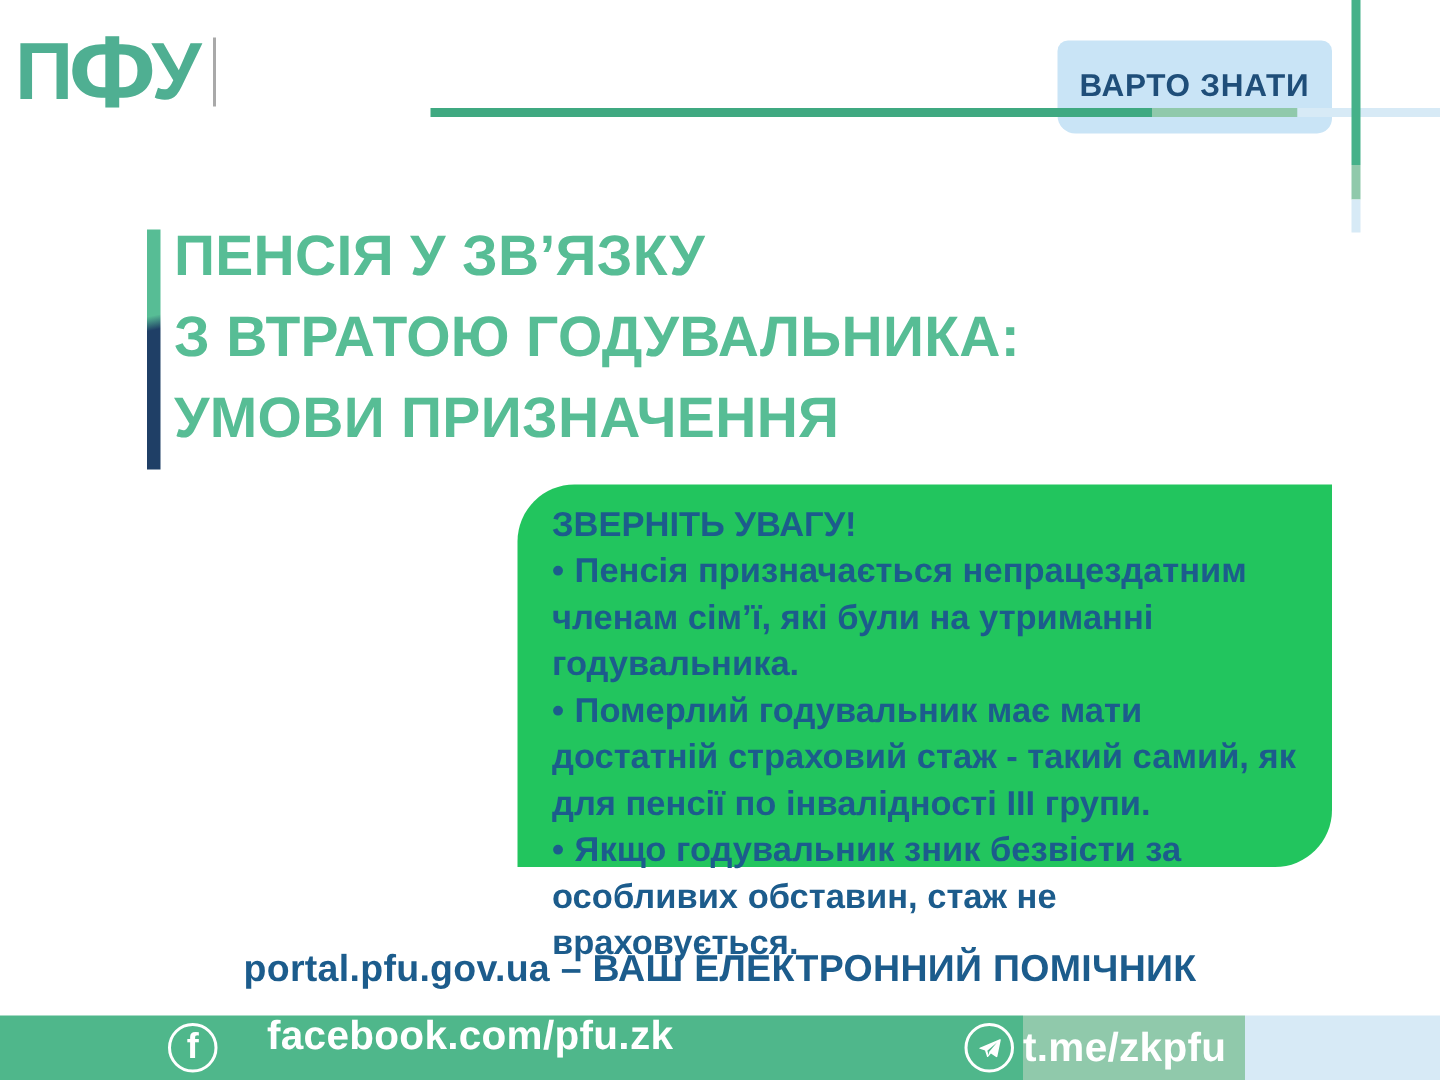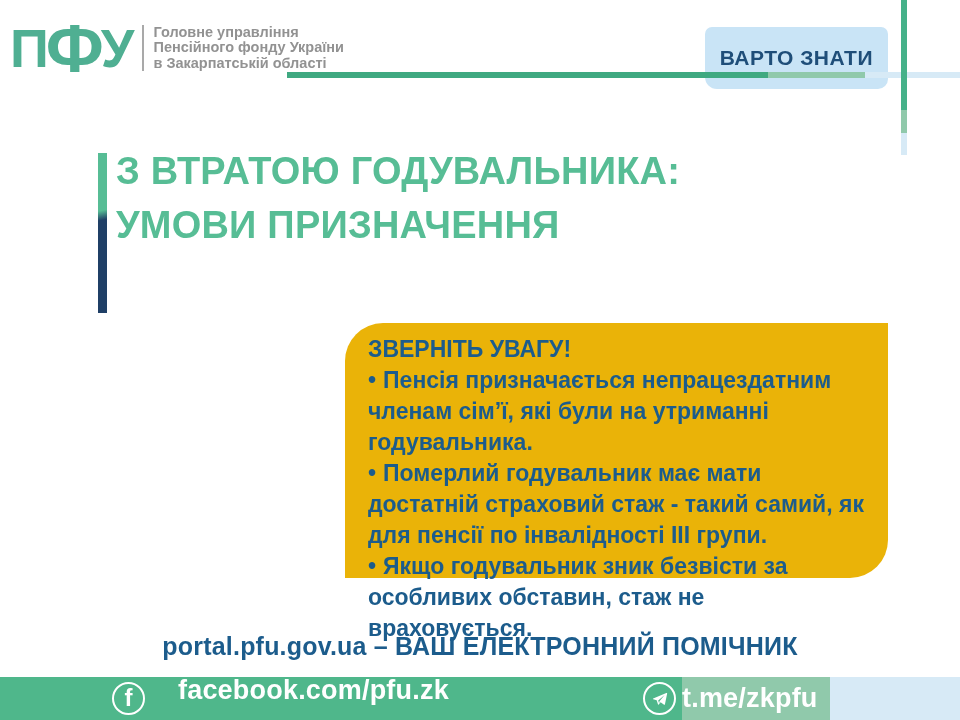--- a/index.html
+++ b/index.html
@@ -34,21 +34,21 @@
     position:absolute;left:98px;top:153px;width:9px;height:160px;
     background:linear-gradient(168deg,#57BD95 0%,#57BD95 36%,#1F3F66 42%,#1F3F66 100%);
   }
   .title{
     position:absolute;left:116px;top:144px;width:700px;
     color:#57BD95;font-size:38px;font-weight:bold;line-height:54px;letter-spacing:.2px;
   }
   
   .notice{
     position:absolute;left:345px;top:323px;width:543px;height:255px;
-    background:#eab308;border-radius:38px 0 38px 0;box-sizing:border-box;
+    background:#22c55e;border-radius:38px 0 38px 0;box-sizing:border-box;
     padding:11px 16px 10px 23px;
     color:#1C5C8C;font-size:23px;font-weight:bold;line-height:31px;
   }
   .notice p{margin:0;}
   .notice .bullet{margin-right:7px;}
   
   .portal-line{
     position:absolute;left:0;top:632px;width:960px;text-align:center;
     color:#1C5C8C;font-size:25px;font-weight:bold;letter-spacing:.2px;
   }
@@ -74,38 +74,34 @@
 </head>
 <body>
 
 <div class="logo-wrap">
   <div class="logo-letters">
     <span class="l1">П</span>
     <span class="l2">Ф</span>
     <span class="l3">У</span>
   </div>
   <div class="logo-divider"></div>
-  <div class="org-text">
-    <div>Головне управління</div>
-    <div>Пенсійного фонду України</div>
-    <div>в Закарпатській області</div>
-  </div>
 </div>
 
 <div class="badge">ВАРТО ЗНАТИ</div>
 
 <div class="hline seg-green"></div>
 <div class="hline seg-lightgreen"></div>
 <div class="hline seg-lightblue"></div>
 <div class="vline seg-green"></div>
 <div class="vline seg-lightgreen"></div>
 <div class="vline seg-lightblue"></div>
 
 <div class="title-bar"></div>
 <div class="title">
+  <div>ПЕНСІЯ У ЗВ’ЯЗКУ</div>
   <div>З ВТРАТОЮ ГОДУВАЛЬНИКА:</div>
   <div>УМОВИ ПРИЗНАЧЕННЯ</div>
 </div>
 
 <div class="notice">
   <p>ЗВЕРНІТЬ УВАГУ!</p>
   <p><span class="bullet">•</span><span>Пенсія призначається непрацездатним членам сім’ї, які були на утриманні годувальника.</span></p>
   <p><span class="bullet">•</span><span>Померлий годувальник має мати достатній страховий стаж - такий самий, як для пенсії по інвалідності ІІІ групи.</span></p>
   <p><span class="bullet">•</span><span>Якщо годувальник зник безвісти за особливих обставин, стаж не враховується.</span></p>
 </div>

